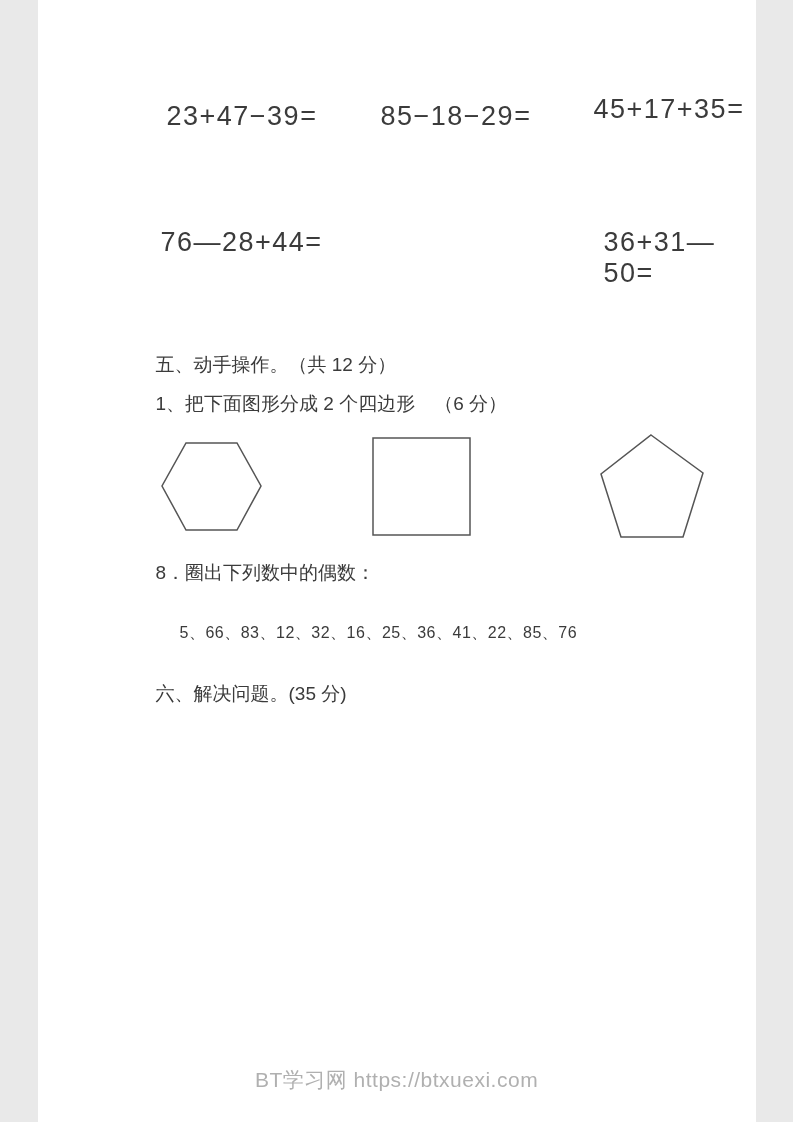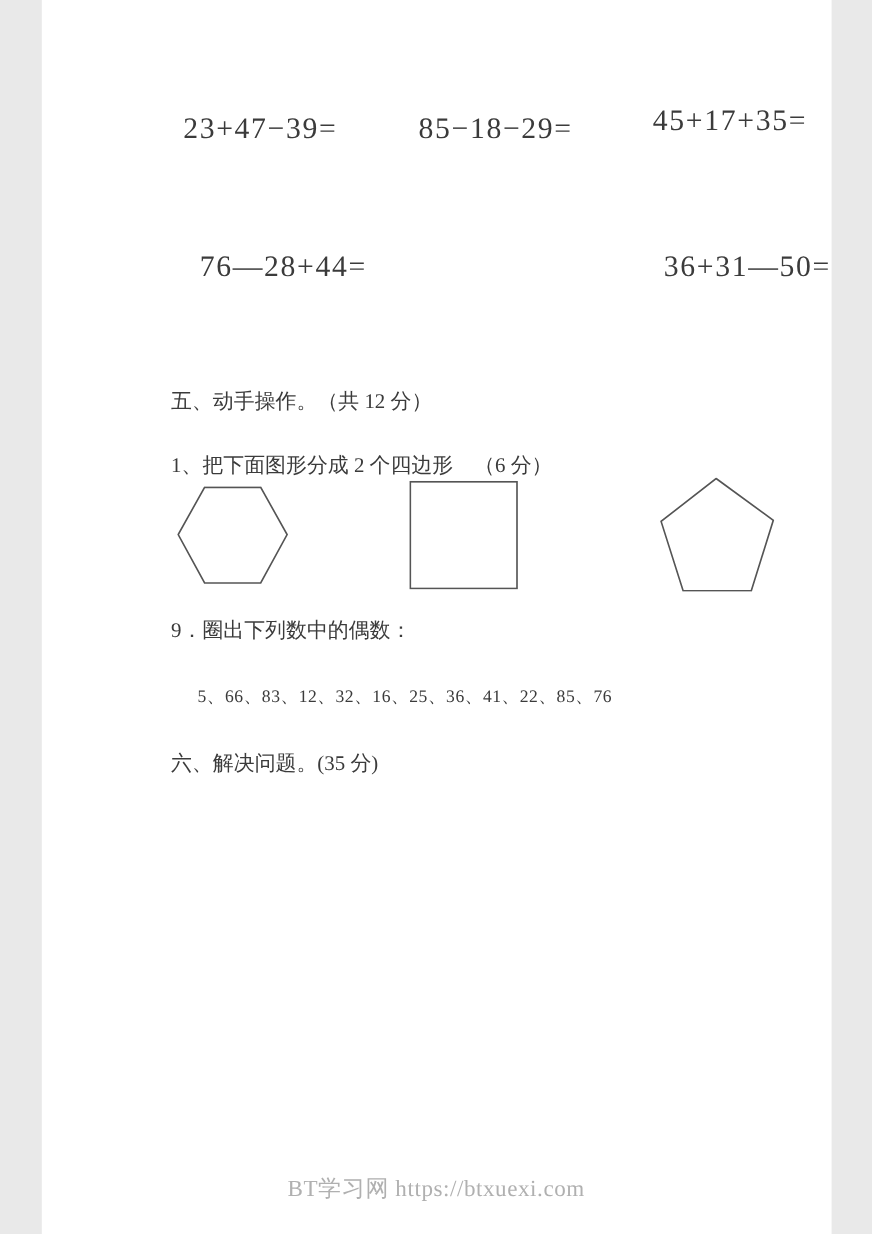--- a/index.html
+++ b/index.html
@@ -9,21 +9,21 @@
     --bg:#ffffff;
   }
   html,body{margin:0;padding:0;background:#e9e9e9;}
   .page{
     position:relative;
     width:718px;
     height:1122px;
     margin:0 auto;
     background:var(--bg);
     overflow:hidden;
-    font-family:Liberation Serif, serif;
+    font-family:Liberation Sans, sans-serif;
     color:var(--text);
   }
   .abs{position:absolute;white-space:pre-wrap;}
   .arith{
     font-size:27px;
     letter-spacing:1.5px;
     color:var(--text);
   }
   .body-text{
     font-size:19px;
@@ -52,40 +52,40 @@
 </style>
 </head>
 <body>
 
 <div class="page">
 
   <span class="abs arith" style="left:129px;top:101px">23+47−39=</span>
   <span class="abs arith" style="left:343px;top:101px">85−18−29=</span>
   <span class="abs arith" style="left:556px;top:94px">45+17+35=</span>
 
-  <span class="abs arith" style="left:144px;top:227px">76—28+44=</span>
+  <span class="abs arith" style="left:123px;top:227px">76—28+44=</span>
   <span class="abs arith" style="left:566px;top:227px">36+31—50=</span>
 
   <span class="abs body-text" style="left:118px;top:352px">五、动手操作。（共 12 分）</span>
 
-  <span class="abs body-text" style="left:118px;top:410px">1、把下面图形分成 2 个四边形　（6 分）</span>
+  <span class="abs body-text" style="left:118px;top:391px">1、把下面图形分成 2 个四边形　（6 分）</span>
 
   <svg class="shape" style="left:123px;top:442px" width="101" height="90" viewBox="0 0 101 90">
     <polygon points="25,1 76,1 100,44 76,88 25,88 1,44"></polygon>
   </svg>
 
   <svg class="shape" style="left:334px;top:437px" width="99" height="99" viewBox="0 0 99 99">
     <rect x="1" y="1" width="97" height="97"></rect>
   </svg>
 
   <svg class="shape" style="left:562px;top:434px" width="104" height="104" viewBox="0 0 104 104">
     <polygon points="51,1 103,39 83,103 21,103 1,40"></polygon>
   </svg>
 
-  <span class="abs body-text" style="left:118px;top:560px">9．圈出下列数中的偶数：</span>
+  <span class="abs body-text" style="left:118px;top:560px">8．圈出下列数中的偶数：</span>
 
   <span class="abs body-text numbers-row" style="left:142px;top:623px">5、66、83、12、32、16、25、36、41、22、85、76</span>
 
   <span class="abs body-text" style="left:118px;top:681px">六、解决问题。(35 分)</span>
 
 
 
   <div class="footer-credit">BT学习网 https://btxuexi.com</div>
 
 </div>

